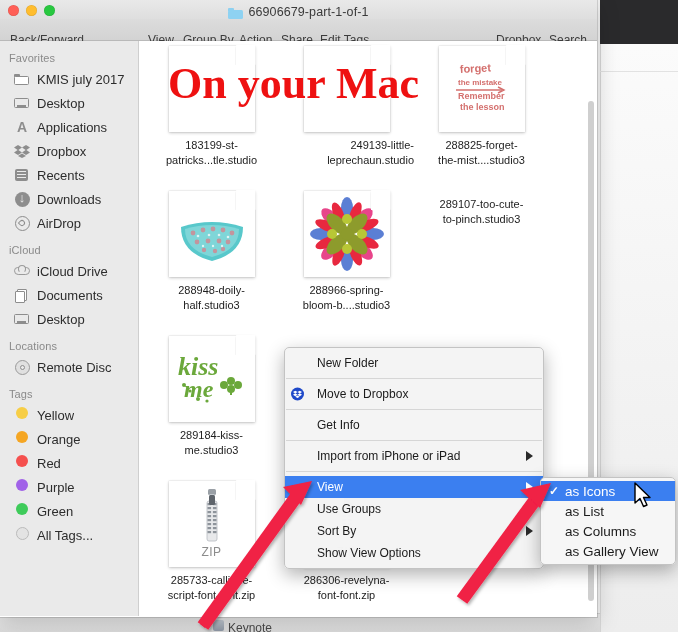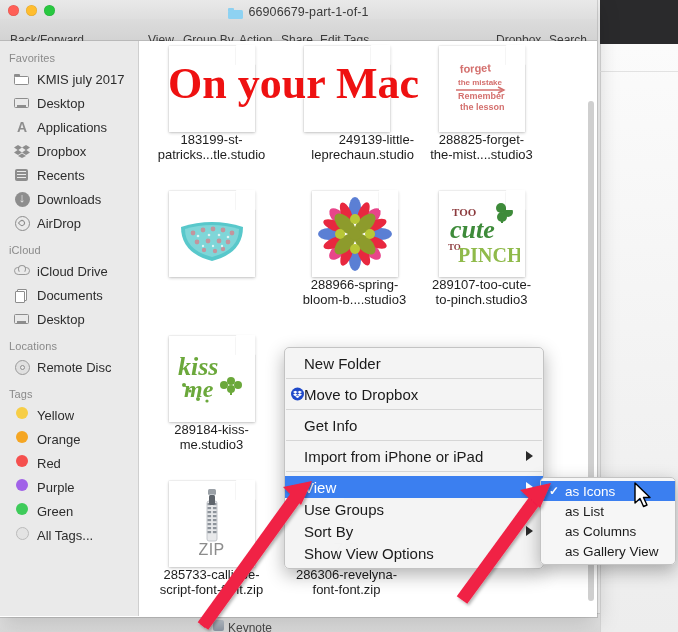--- a/index.html
+++ b/index.html
@@ -156,26 +156,26 @@
     z-index: 3;
   }
   .corner-cut {
     position:absolute; right:-1px; top:-1px; width:20px; height:20px;
     background:#fff;
     clip-path: polygon(0 0, 100% 0, 100% 100%);
     z-index: 2;
   }
   .thumb-art { position:absolute; inset: 4px; display:flex; align-items:center; justify-content:center; z-index:1;}
   .fname {
-    margin-top: 0; font-size: 13px; line-height: 15px; color:#1d1d1d;
+    margin-top: 6px; font-size: 11px; line-height: 15px; color:#1d1d1d;
     font-family: "Liberation Sans", sans-serif;
   }
   .ziplabel {
     position:absolute; left:0; right:0; bottom:8px; text-align:center;
-    font-size: 16px; color:#8c8c8c; letter-spacing:0.4px; z-index:4;
+    font-size: 12px; color:#8c8c8c; letter-spacing:0.4px; z-index:4;
   }
 
   .scrollbar {
     position:absolute; right: 3px; top: 60px; width: 6px; height: 500px;
     background: #c7c7c7; border-radius: 3px; opacity:.85;
   }
 
   
   .overlay-text {
     position:absolute; left: 168px; top: 58px;
@@ -195,22 +195,22 @@
     background: rgba(244,244,244,0.985);
     border: 1px solid #c3c3c3;
     border-radius: 5px;
     box-shadow: 0 6px 18px rgba(0,0,0,0.30);
     padding: 4px 0 4px 0;
     z-index: 50;
     overflow: hidden;
   }
   .mi {
     position:relative; height: 22px; display:flex; align-items:center;
-    padding-left: 19px; padding-right: 12px;
-    font-size: 15px; color:#1b1b1b; white-space:nowrap;
+    padding-left: 32px; padding-right: 12px;
+    font-size: 12px; color:#1b1b1b; white-space:nowrap;
   }
   .mi.hl { background:#3b7ff0; color:#fff; }
   .mi .arrowr {
     position:absolute; right: 10px; top: 50%; transform: translateY(-50%);
     width:0; height:0; border-style: solid; border-width: 5px 0 5px 7px;
     border-color: transparent transparent transparent #2a2a2a;
   }
   .mi.hl .arrowr { border-left-color: #ffffff; }
   .msep { height: 1px; background:#d6d6d6; margin: 4px 1px; }
   .dbx-mini {
@@ -465,23 +465,26 @@
                       <circle cx="44" cy="38" r="1.3"></circle>
                         <circle cx="53" cy="40" r="1.3"></circle>
                       <circle cx="28" cy="49" r="1.2"></circle>
                         <circle cx="38" cy="49" r="1.2"></circle>
                       <circle cx="47" cy="49" r="1.2"></circle>
                     </g>
                   </g>
                 </svg>
               </div>
             </div>
-          </div>
-
-          <div class="file" style="left:148px; top:150px;">
+            <div class="fname">
+              <span>288948-doily-</span><br><span>half.studio3</span>
+            </div>
+          </div>
+
+          <div class="file" style="left:140px; top:150px;">
             <div class="thumb-wrap">
               <div class="doc"></div>
                 <div class="corner-cut"></div>
                 <div class="fold"></div>
               <div class="thumb-art">
                 <svg width="78" height="78" viewBox="0 0 78 78">
                   <g transform="translate(39,39)">
                     <g>
                       <ellipse cx="0" cy="-26" rx="6" ry="11" fill="#5b7fd4"></ellipse>
                       <ellipse cx="0" cy="26" rx="6" ry="11" fill="#5b7fd4"></ellipse>
@@ -520,39 +523,20 @@
                   </g>
                 </svg>
               </div>
             </div>
             <div class="fname">
               <span>288966-spring-</span><br><span>bloom-b....studio3</span>
             </div>
           </div>
 
           <div class="file" style="left:275px; top:150px;">
-            <div class="thumb-wrap">
-              <div class="doc"></div>
-                <div class="corner-cut"></div>
-                <div class="fold"></div>
-              <div class="thumb-art">
-                <svg width="76" height="76" viewBox="0 0 76 76">
-                  <g fill="#3e8b3a">
-                    <circle cx="57" cy="12" r="5"></circle>
-                      <circle cx="64" cy="16" r="5"></circle>
-                    <circle cx="58" cy="21" r="5"></circle>
-                      <rect x="57" y="20" width="2" height="7"></rect>
-                  </g>
-                  <text x="8" y="20" font-family="Liberation Serif, serif" font-size="11" font-weight="bold" fill="#8c3b3e">TOO</text>
-                  <text x="6" y="42" font-family="Liberation Serif, serif" font-size="26" font-style="italic" font-weight="bold" fill="#3e8b3a">cute</text>
-                  <text x="4" y="54" font-family="Liberation Serif, serif" font-size="9" font-weight="bold" fill="#8c3b3e">TO</text>
-                  <text x="14" y="66" font-family="Liberation Serif, serif" font-size="20" font-weight="bold" fill="#8fba4a">PINCH</text>
-                </svg>
-              </div>
-            </div>
             <div class="fname">
               <span>289107-too-cute-</span><br><span>to-pinch.studio3</span>
             </div>
           </div>
 
           <div class="file" style="left:5px; top:295px;">
             <div class="thumb-wrap">
               <div class="doc"></div>
                 <div class="corner-cut"></div>
                 <div class="fold"></div>

